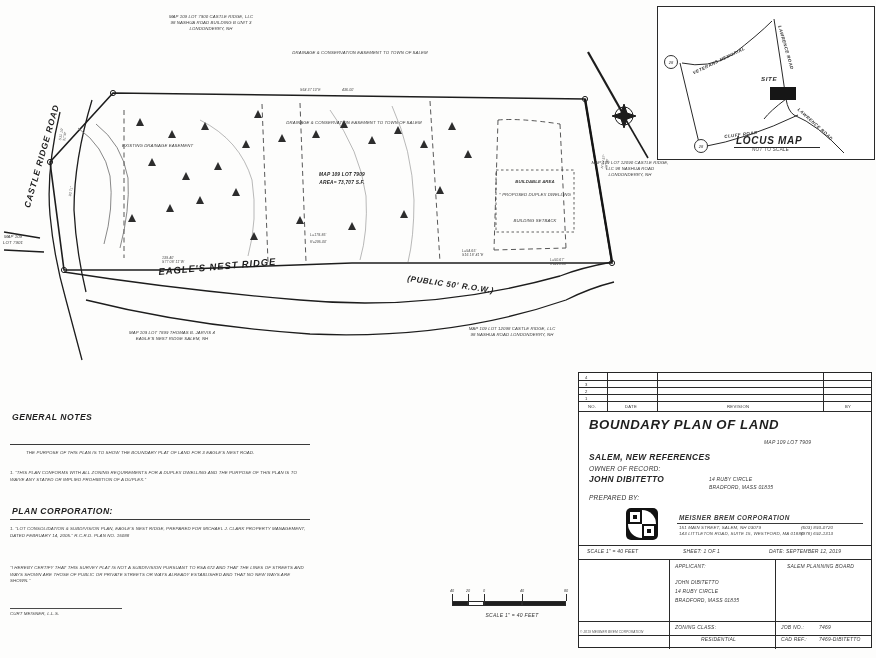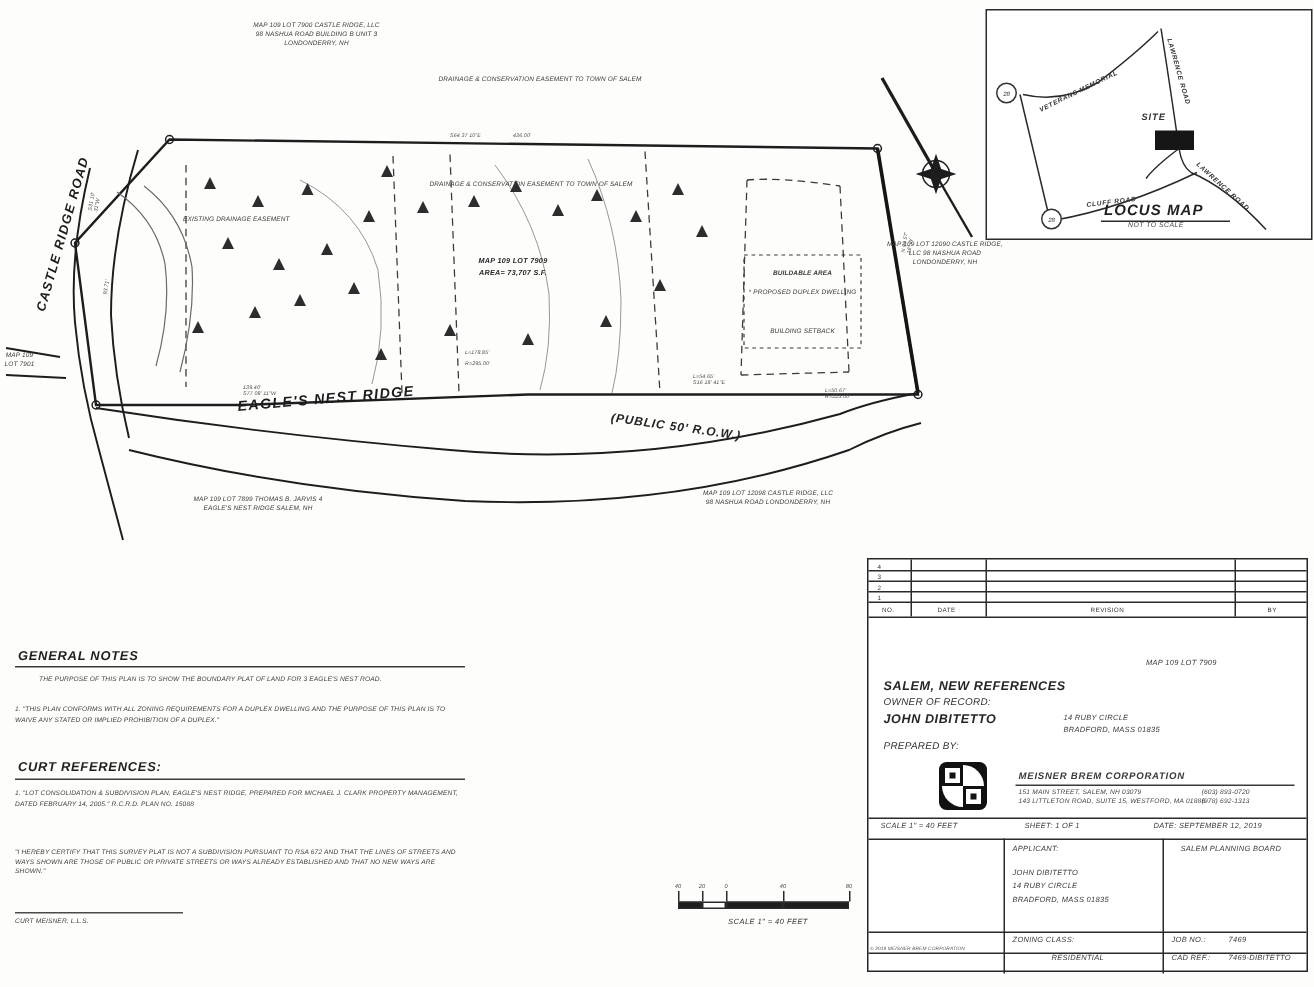--- a/index.html
+++ b/index.html
@@ -240,26 +240,26 @@
 S77 08' 11"W</div>
   <div class="bearing" style="left:310px;top:233px;">L=178.85'</div>
   <div class="bearing" style="left:310px;top:240px;">R=295.00'</div>
   <div class="bearing" style="left:462px;top:249px;">L=54.65'
 S16 18' 41"E</div>
   <div class="bearing" style="left:550px;top:258px;">L=50.67'
 R=225.00'</div>
   <div class="bearing" style="left:600px;top:168px;transform:rotate(-80deg);transform-origin:left top;">N 09 57'
 16" W</div>
 
-  <div class="note-h" style="left:12px;top:432px;">GENERAL NOTES</div>
+  <div class="note-h" style="left:12px;top:412px;">GENERAL NOTES</div>
   <div class="note-rule" style="left:10px;top:444px;width:300px;"></div>
   <div class="note-b" style="left:12px;top:450px;width:296px;text-indent:14px;">THE PURPOSE OF THIS PLAN IS TO SHOW THE BOUNDARY PLAT OF LAND FOR 3 EAGLE'S NEST ROAD.</div>
   <div class="note-b" style="left:10px;top:470px;width:300px;">1.  "THIS PLAN CONFORMS WITH ALL ZONING REQUIREMENTS FOR A DUPLEX DWELLING AND THE PURPOSE OF THIS PLAN IS TO WAIVE ANY STATED OR IMPLIED PROHIBITION OF A DUPLEX."</div>
 
-  <div class="note-h" style="left:12px;top:506px;">CURT REFERENCES:</div>
+  <div class="note-h" style="left:12px;top:506px;">PLAN CORPORATION:</div>
   <div class="note-rule" style="left:10px;top:519px;width:300px;"></div>
   <div class="note-b" style="left:10px;top:526px;width:300px;">1.    "LOT CONSOLIDATION &amp; SUBDIVISION PLAN, EAGLE'S NEST RIDGE, PREPARED FOR MICHAEL J. CLARK PROPERTY MANAGEMENT, DATED FEBRUARY 14, 2005." R.C.R.D. PLAN NO. 15088</div>
   <div class="note-b" style="left:10px;top:565px;width:300px;">"I HEREBY CERTIFY THAT THIS SURVEY PLAT IS NOT A SUBDIVISION PURSUANT TO RSA 672 AND THAT THE LINES OF STREETS AND WAYS SHOWN ARE THOSE OF PUBLIC OR PRIVATE STREETS OR WAYS ALREADY ESTABLISHED AND THAT NO NEW WAYS ARE SHOWN."</div>
   <div class="sig-rule" style="left:10px;top:608px;width:112px;"></div>
   <div class="note-b" style="left:10px;top:611px;width:160px;">CURT MEISNER, L.L.S.</div>
 
   <div id="scalebar">
     <div class="sb-seg" style="left:0px;width:16px;background:#1e1e1e;"></div>
     <div class="sb-seg" style="left:16px;width:16px;background:#fff;"></div>
     <div class="sb-seg" style="left:32px;width:38px;background:#1e1e1e;"></div>
@@ -291,20 +291,21 @@
     <div class="rev-hdr" style="left:6px;top:2px;">4</div>
     <div class="rev-hdr" style="left:6px;top:9px;">3</div>
     <div class="rev-hdr" style="left:6px;top:16px;">2</div>
     <div class="rev-hdr" style="left:6px;top:23px;">1</div>
 
     <div class="rev-hdr" style="left:9px;top:31px;">NO.</div>
     <div class="rev-hdr" style="left:46px;top:31px;">DATE</div>
     <div class="rev-hdr" style="left:148px;top:31px;">REVISION</div>
     <div class="rev-hdr" style="left:266px;top:31px;">BY</div>
 
+    <div class="tt1" style="left:10px;top:44px;">BOUNDARY PLAN OF LAND</div>
     <div class="tt4" style="left:185px;top:66px;">MAP 109    LOT 7909</div>
     <div class="tt2" style="left:10px;top:79px;">SALEM, NEW REFERENCES</div>
     <div class="tt3" style="left:10px;top:92px;">OWNER OF RECORD:</div>
     <div class="tt2" style="left:10px;top:101px;">JOHN DIBITETTO</div>
     <div class="tt4" style="left:130px;top:103px;">14 RUBY CIRCLE</div>
     <div class="tt4" style="left:130px;top:111px;">BRADFORD, MASS 01835</div>
     <div class="tt3" style="left:10px;top:121px;">PREPARED BY:</div>
 
     <div class="tt4" style="left:100px;top:141px;font-size:6.4px;font-weight:bold;letter-spacing:.5px;">MEISNER    BREM    CORPORATION</div>
     <div style="position:absolute;left:98px;top:150px;width:186px;height:.8px;background:#3a3a3a;"></div>

